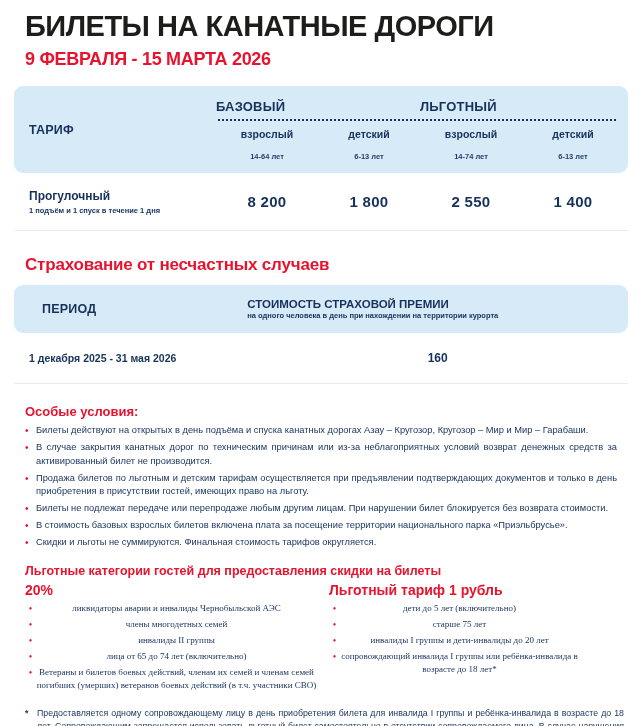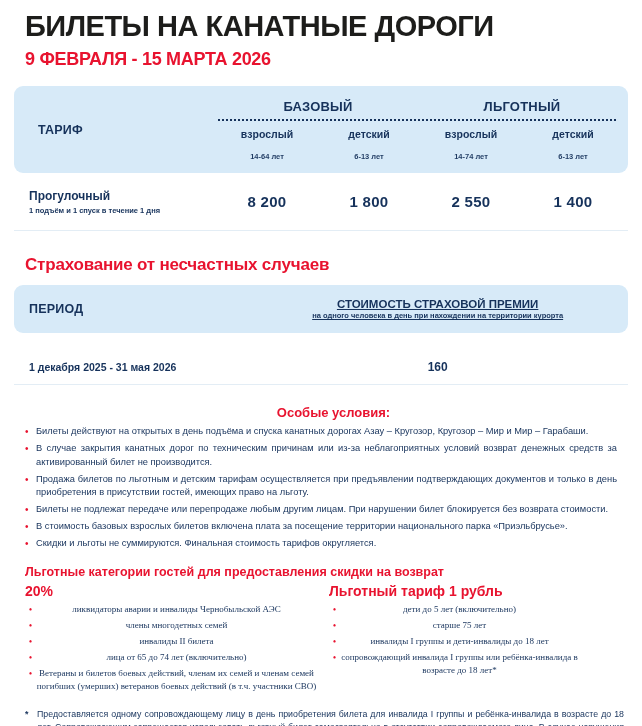--- a/index.html
+++ b/index.html
@@ -37,23 +37,23 @@
     display:grid;
     grid-template-columns:202px 1fr 1fr 1fr 1fr;
     grid-template-rows:auto auto auto;
     background:var(--hdr-bg);
     border-radius:9px;
     padding:13px 4px 12px 0;
     min-height:74px;
   }
   .t1-tariff{
     grid-column:1;grid-row:1/4;align-self:center;
-    padding-left:24px;font-size:12.5px;font-weight:bold;letter-spacing:.2px;
-  }
-  .t1-group{font-size:13px;font-weight:bold;text-align:center;letter-spacing:.2px;}
+    padding-left:15px;font-size:12.5px;font-weight:bold;letter-spacing:.2px;
+  }
+  .t1-group{font-size:13px;font-weight:bold;text-align:left;letter-spacing:.2px;}
   .t1-group.g1{grid-column:2/4;grid-row:1;}
   .t1-group.g2{grid-column:4/6;grid-row:1;}
   .t1-dots{
     grid-column:2/6;grid-row:2;
     border-bottom:2px dotted var(--navy);
     margin:5px 8px 7px 2px;height:1px;
   }
   .t1-sub{grid-row:3;text-align:center;}
   .t1-sub .lbl{font-size:10.5px;font-weight:bold;}
   .t1-sub .age{font-size:7.5px;font-weight:bold;margin-top:12px;opacity:.95;}
@@ -78,35 +78,35 @@
     margin:24px 0 0 25px;
     font-size:17px;font-weight:bold;color:var(--red);
     letter-spacing:-0.2px;
   }
   .t2{margin:10px 14px 0;}
   .t2-header{
     display:grid;grid-template-columns:38% 62%;align-items:center;
     background:var(--hdr-bg);border-radius:9px;
     padding:9px 0;min-height:48px;
   }
-  .t2-header .period{padding-left:15px;font-size:12.5px;font-weight:bold;letter-spacing:.2px;}
-  .t2-header .cost{text-align:center;text-decoration:underline;}
+  .t2-header .period{padding-left:28px;font-size:12.5px;font-weight:bold;letter-spacing:.2px;}
+  .t2-header .cost{}
   .t2-header .cost .c1{font-size:11.5px;font-weight:bold;}
   .t2-header .cost .c2{font-size:7.5px;font-weight:bold;margin-top:1px;}
   .t2-row{
     display:grid;grid-template-columns:38% 62%;align-items:center;
-    padding:10px 0;min-height:36px;border-bottom:1px solid var(--divider);margin-top:16px;
+    padding:18px 0;min-height:36px;border-bottom:1px solid var(--divider);
   }
   .t2-row .pv{padding-left:15px;font-size:10.5px;font-weight:bold;}
   .t2-row .vv{text-align:center;font-size:12px;font-weight:bold;}
 
   
   .sub-heading{
     margin:20px 0 0 25px;
-    font-size:13px;font-weight:bold;color:var(--red);text-align:center;
+    font-size:13px;font-weight:bold;color:var(--red);
   }
   ul.bullets{list-style:none;margin:5px 25px 0 25px;}
   ul.bullets li{
     display:grid;grid-template-columns:11px 1fr;
     font-size:9.3px;line-height:1.45;
     margin-bottom:3.5px;
     text-align:justify;
   }
   ul.bullets li::before{
     content:"\2022";color:var(--red);font-size:10px;line-height:1.35;
@@ -197,38 +197,38 @@
   <div class="sub-heading">Особые условия:</div>
   <ul class="bullets">
     <li>Билеты действуют на открытых в день подъёма и спуска канатных дорогах Азау – Кругозор, Кругозор – Мир и Мир – Гарабаши.</li>
     <li>В случае закрытия канатных дорог по техническим причинам или из-за неблагоприятных условий возврат денежных средств за активированный билет не производится.</li>
     <li>Продажа билетов по льготным и детским тарифам осуществляется при предъявлении подтверждающих документов и только в день приобретения в присутствии гостей, имеющих право на льготу.</li>
     <li>Билеты не подлежат передаче или перепродаже любым другим лицам. При нарушении билет блокируется без возврата стоимости.</li>
     <li>В стоимость базовых взрослых билетов включена плата за посещение территории национального парка «Приэльбрусье».</li>
     <li>Скидки и льготы не суммируются. Финальная стоимость тарифов округляется.</li>
   </ul>
 
-  <div class="cat-heading">Льготные категории гостей для предоставления скидки на возврат</div>
+  <div class="cat-heading">Льготные категории гостей для предоставления скидки на билеты</div>
   <div class="cat-cols">
     <div class="cat-col-left">
       <div class="cat-col-title">20%</div>
       <ul class="cat">
         <li>ликвидаторы аварии и инвалиды Чернобыльской АЭС</li>
         <li>члены многодетных семей</li>
-        <li>инвалиды II билета</li>
+        <li>инвалиды II группы</li>
         <li>лица от 65 до 74 лет (включительно)</li>
         <li>Ветераны и билетов боевых действий, членам их семей и членам семей погибших (умерших) ветеранов боевых действий (в т.ч. участники СВО)</li>
       </ul>
     </div>
     <div class="cat-col-right">
       <div class="cat-col-title">Льготный тариф 1 рубль</div>
       <ul class="cat">
         <li>дети до 5 лет (включительно)</li>
         <li>старше 75 лет</li>
-        <li>инвалиды I группы и дети-инвалиды до 18 лет</li>
+        <li>инвалиды I группы и дети-инвалиды до 20 лет</li>
         <li>сопровождающий инвалида I группы или ребёнка-инвалида в возрасте до 18 лет*</li>
       </ul>
     </div>
   </div>
 
   <div class="footnotes">
     <div class="fn">
       <span class="mk">*</span>
       <span>Предоставляется одному сопровождающему лицу в день приобретения билета для инвалида I группы и ребёнка-инвалида в возрасте до 18 лет. Сопровождающим запрещается использовать льготный билет самостоятельно в отсутствии сопровождаемого лица. В случае нарушения указанных требований льготный билет блокируется.</span>
     </div>

